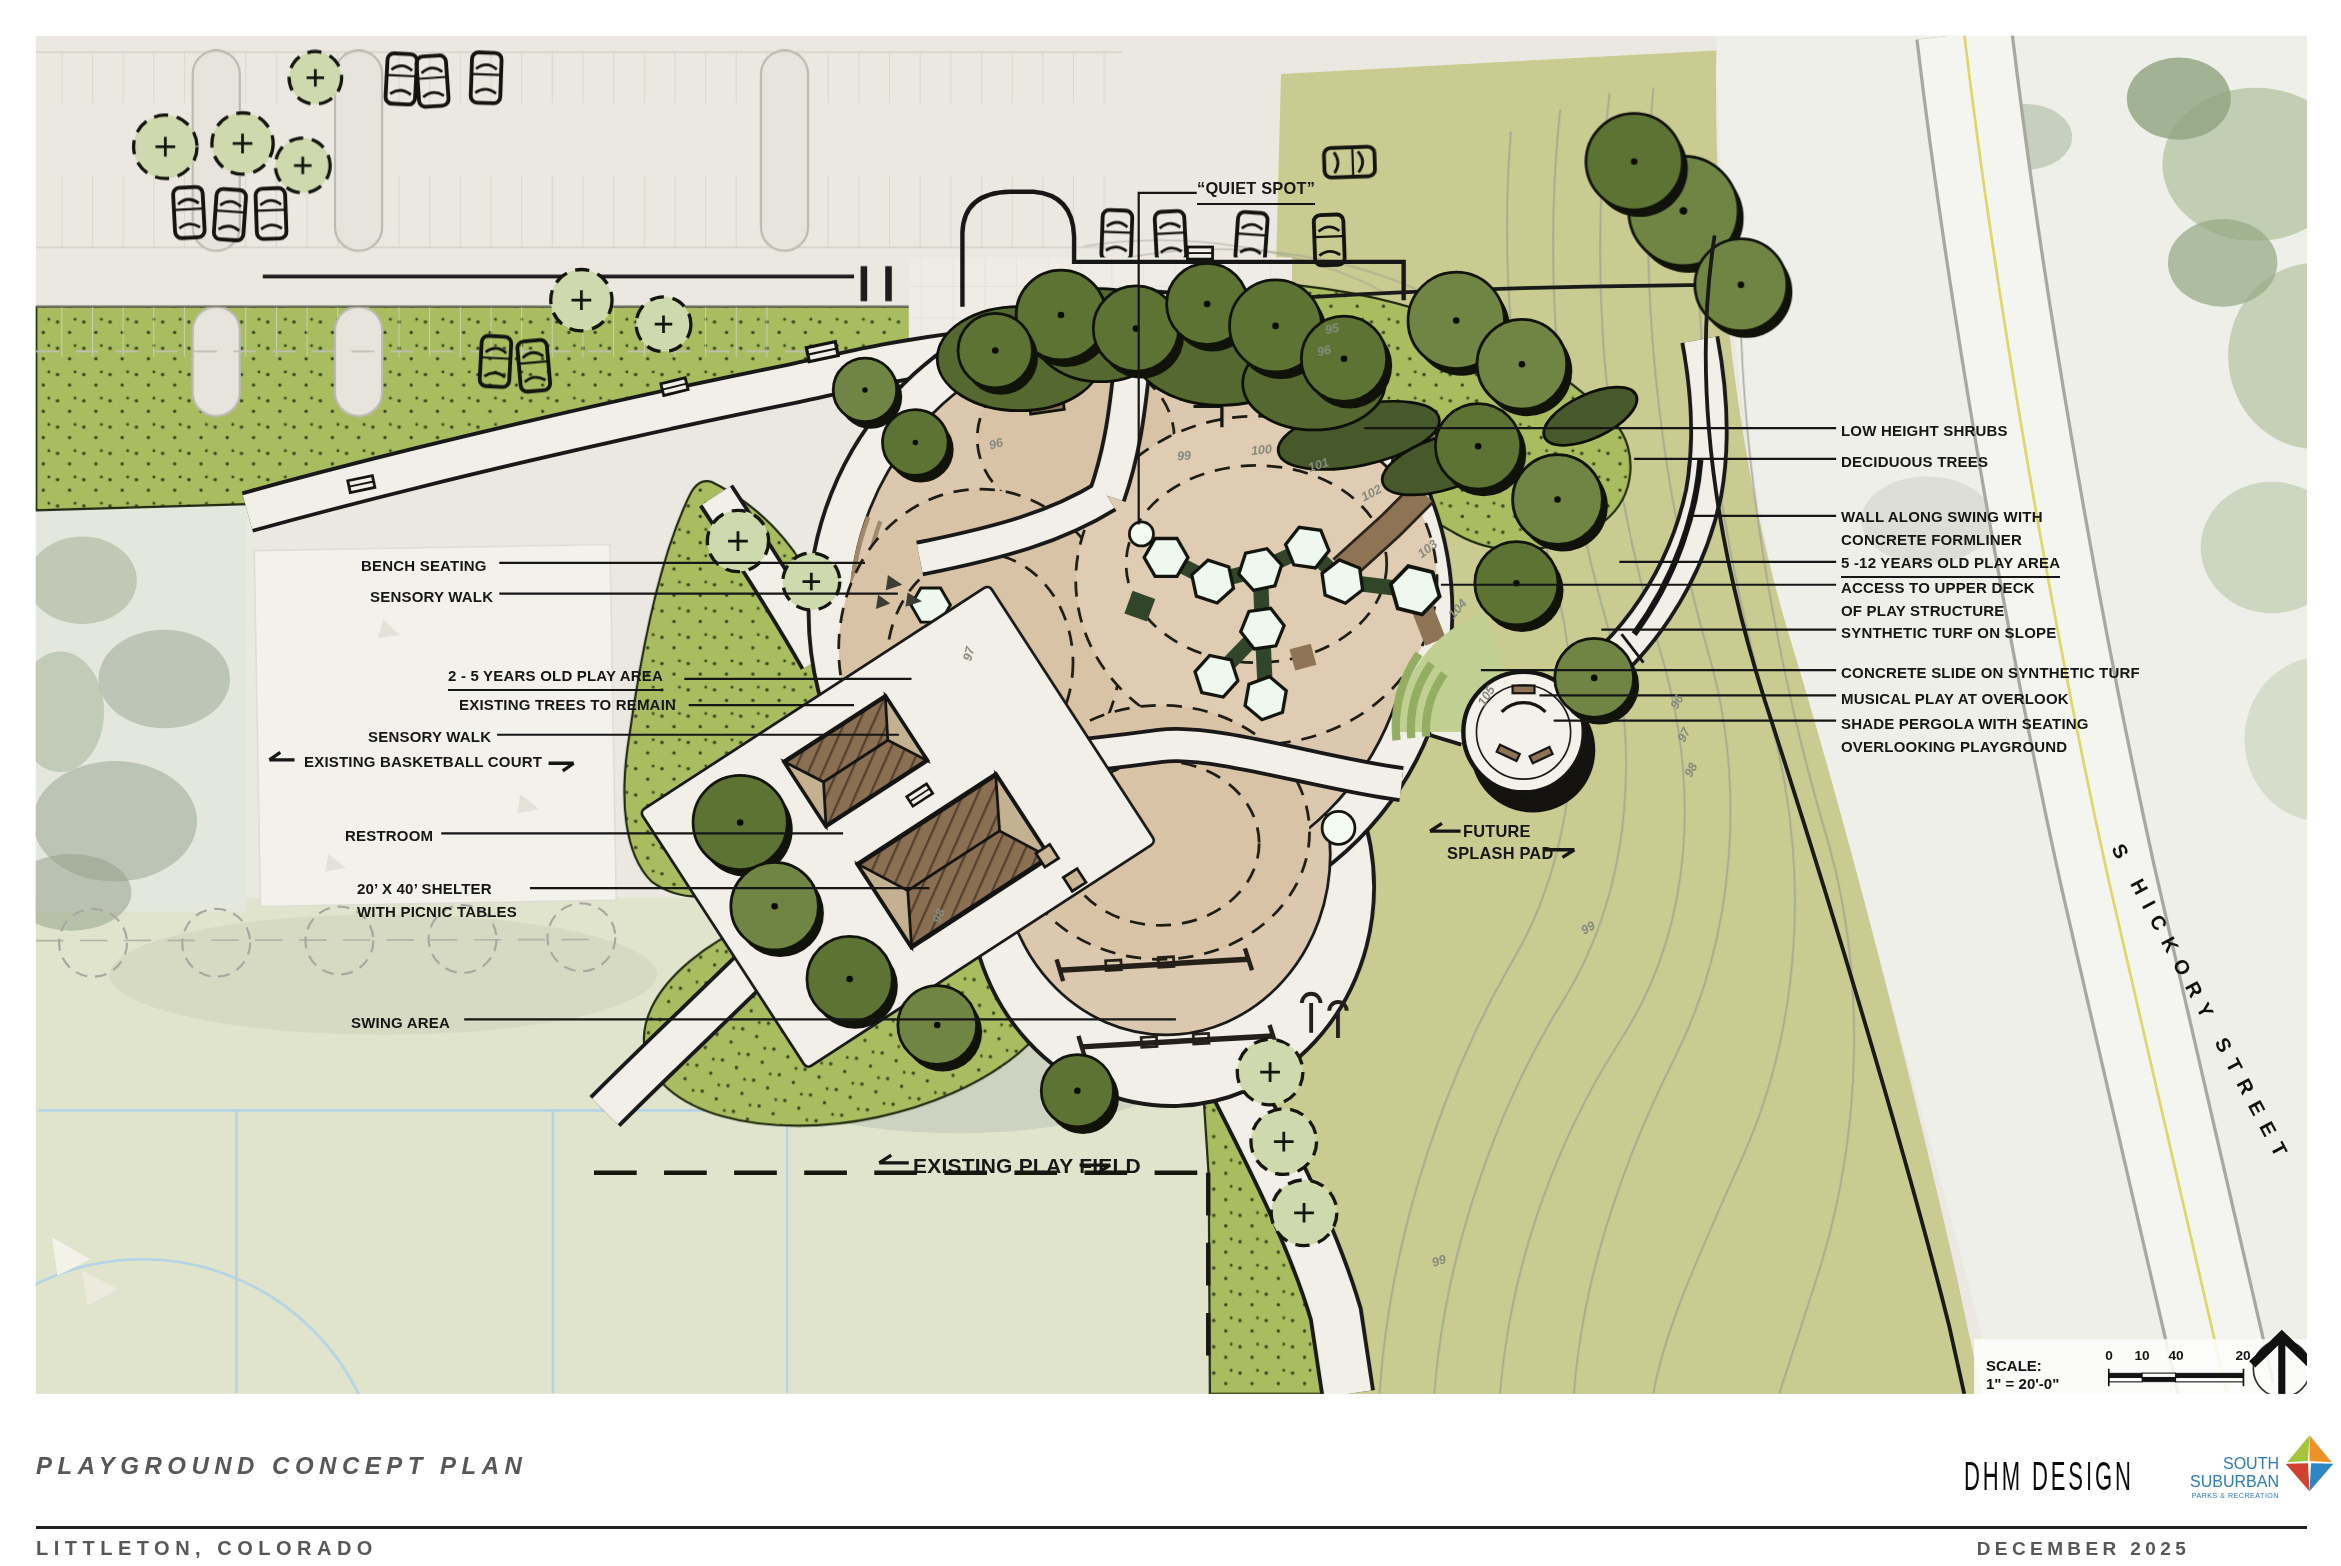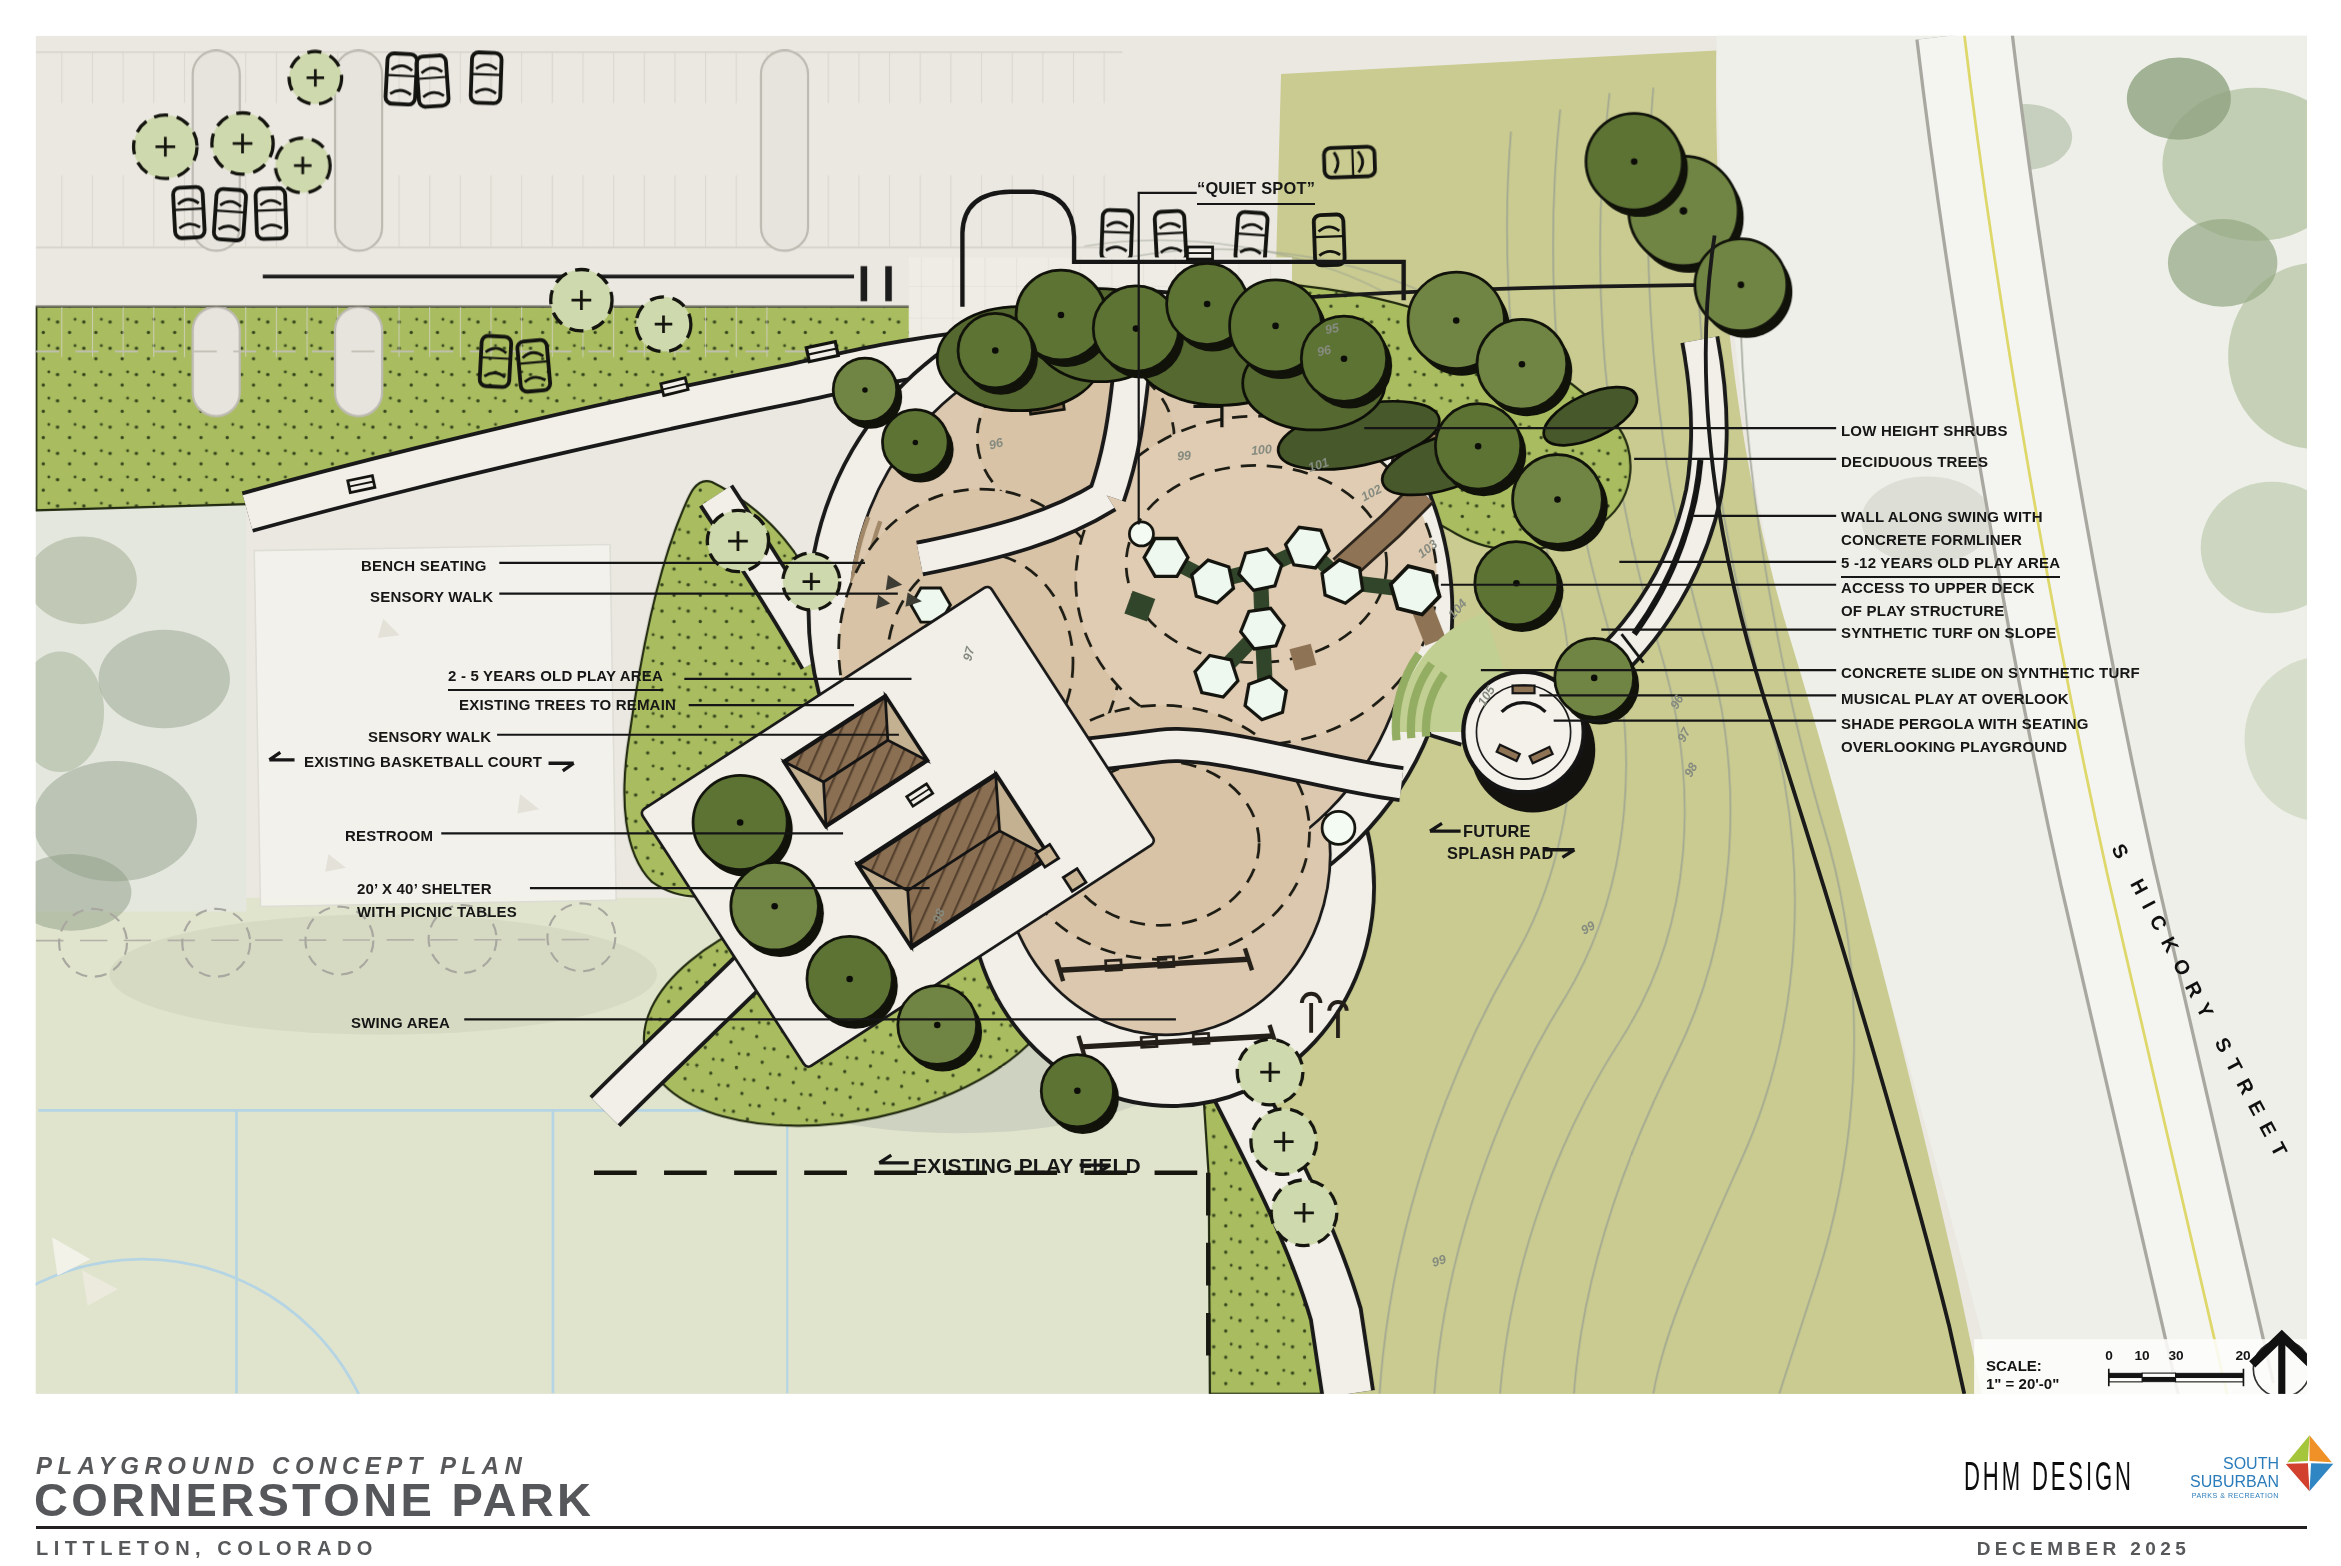--- a/index.html
+++ b/index.html
@@ -650,25 +650,24 @@
 <div class="lbl big" style="left:1197px;top:176px"><span class="und">“QUIET SPOT”</span></div>
 <div class="lbl big" style="left:1463px;top:819px">FUTURE</div>
 <div class="lbl big" style="left:1447px;top:841px">SPLASH PAD</div>
 <div class="lbl" style="left:913px;top:1150px;font-size:21px">EXISTING PLAY FIELD</div>
 <div class="street" style="left:2127px;top:840px">S HICKORY STREET</div>
 
 <div class="scl" style="left:1986px;top:1357px;font-size:15px">SCALE:</div>
 <div class="scl" style="left:1986px;top:1375px;font-size:15px">1" = 20'-0"</div>
 <div class="scl ctr" style="left:2109px;top:1348px;font-size:13.7px">0</div>
 <div class="scl ctr" style="left:2142px;top:1348px;font-size:13.7px">10</div>
-<div class="scl ctr" style="left:2176px;top:1348px;font-size:13.7px">30</div>
+<div class="scl ctr" style="left:2176px;top:1348px;font-size:13.7px">40</div>
 <div class="scl ctr" style="left:2243px;top:1348px;font-size:13.7px">20</div>
 
 <div class="tb type" style="left:36px;top:1452px">PLAYGROUND CONCEPT PLAN</div>
-<div class="tb park" style="left:34px;top:1472px">CORNERSTONE PARK</div>
 <div class="rule" style="left:36px;top:1526px;width:2271px;height:2.7px"></div>
 <div class="tb loc" style="left:36px;top:1537px">LITTLETON, COLORADO</div>
 <div class="tb date" style="left:1861px;top:1538px;width:445px">DECEMBER 2025</div>
 <div class="dhm" style="left:1964px;top:1454px">DHM DESIGN</div>
 
 <div class="ss" style="left:2157px;top:1456px;width:122px;font-size:16px">SOUTH</div>
 <div class="ss" style="left:2157px;top:1474px;width:122px;font-size:16px">SUBURBAN</div>
 <div class="ss" style="left:2157px;top:1493px;width:122px;font-size:7.1px;letter-spacing:0.5px">PARKS &amp; RECREATION</div>
 <svg style="left:2283px;top:1433px;position:absolute;z-index:6" width="53" height="61" viewBox="0 0 100 115">
   <polygon points="50,4 92,55 50,53" fill="#ef9126"></polygon>

